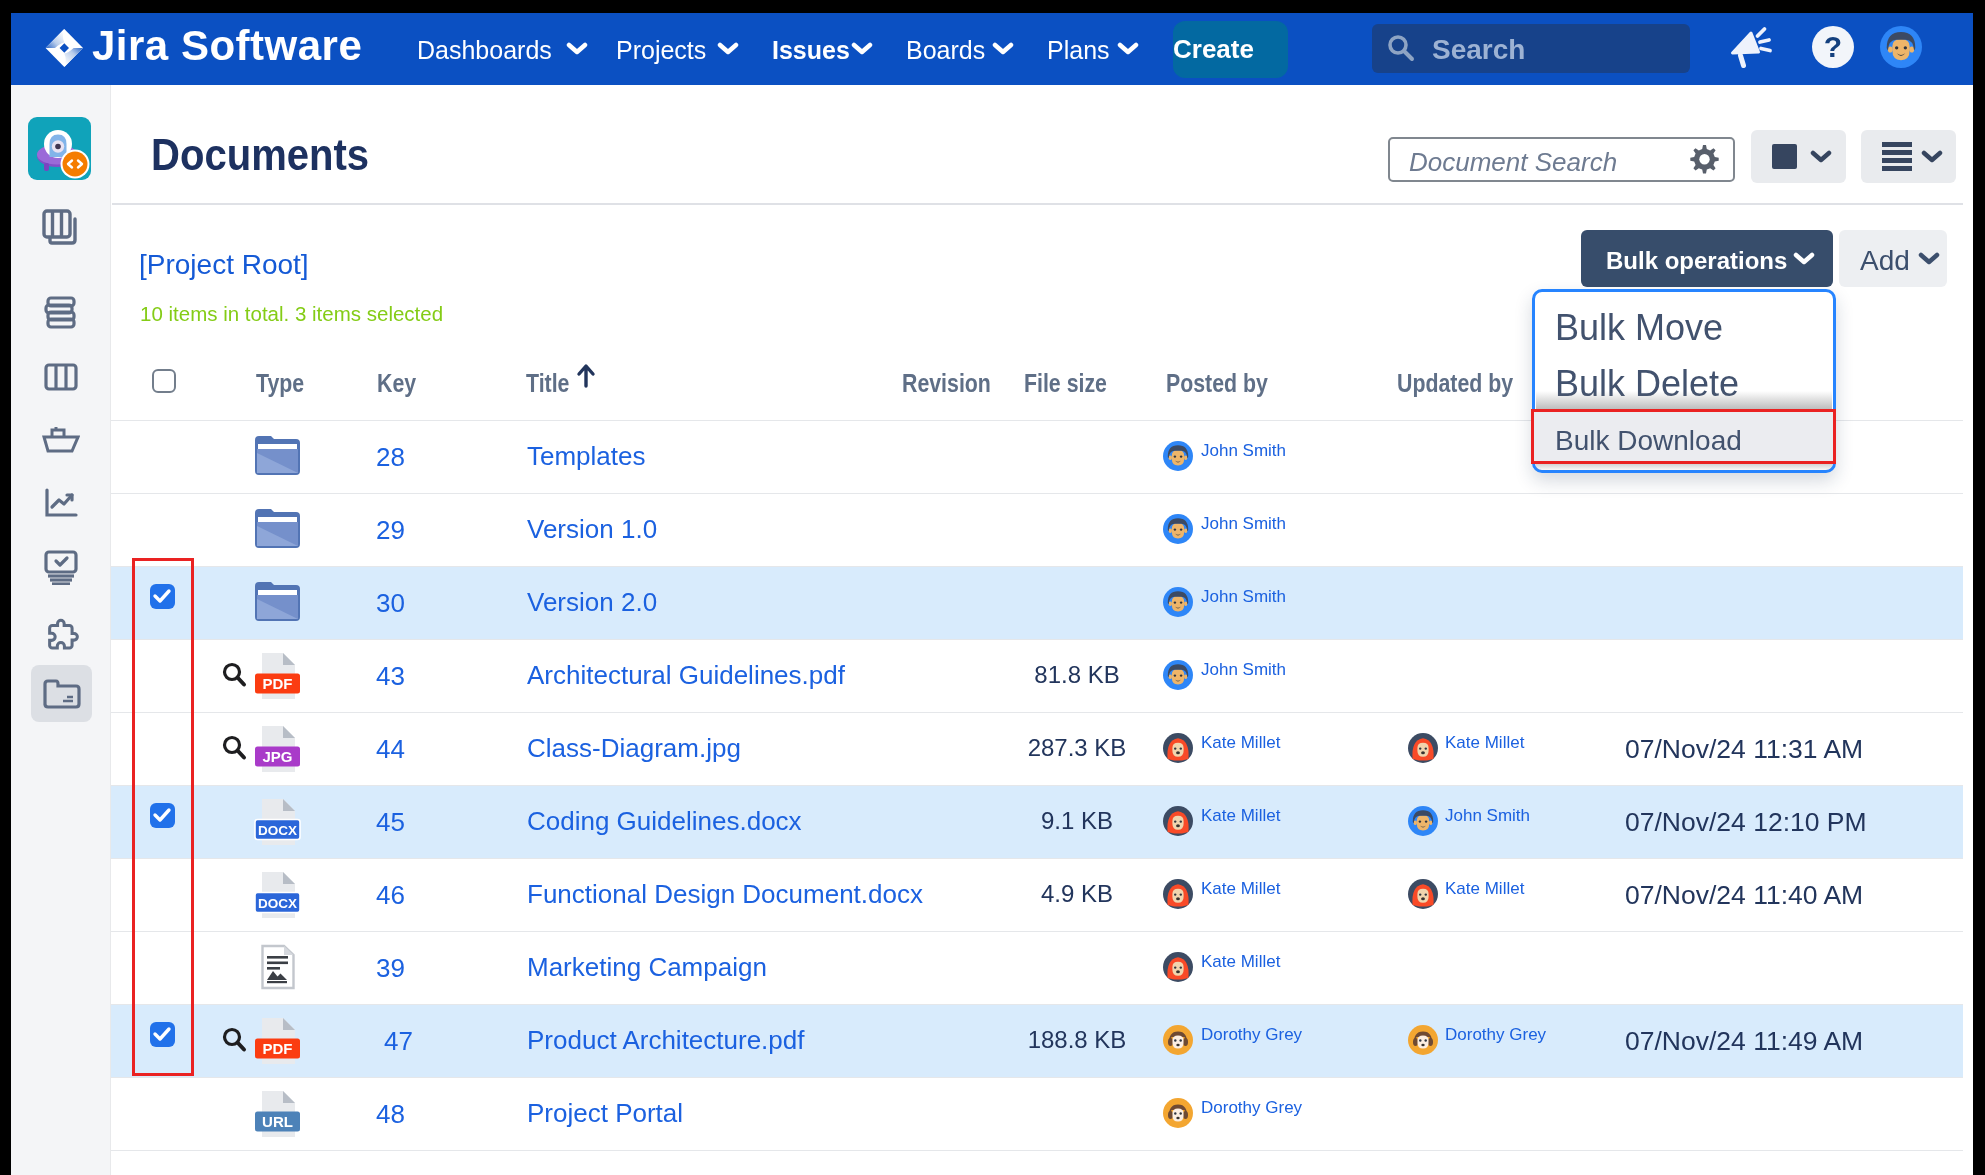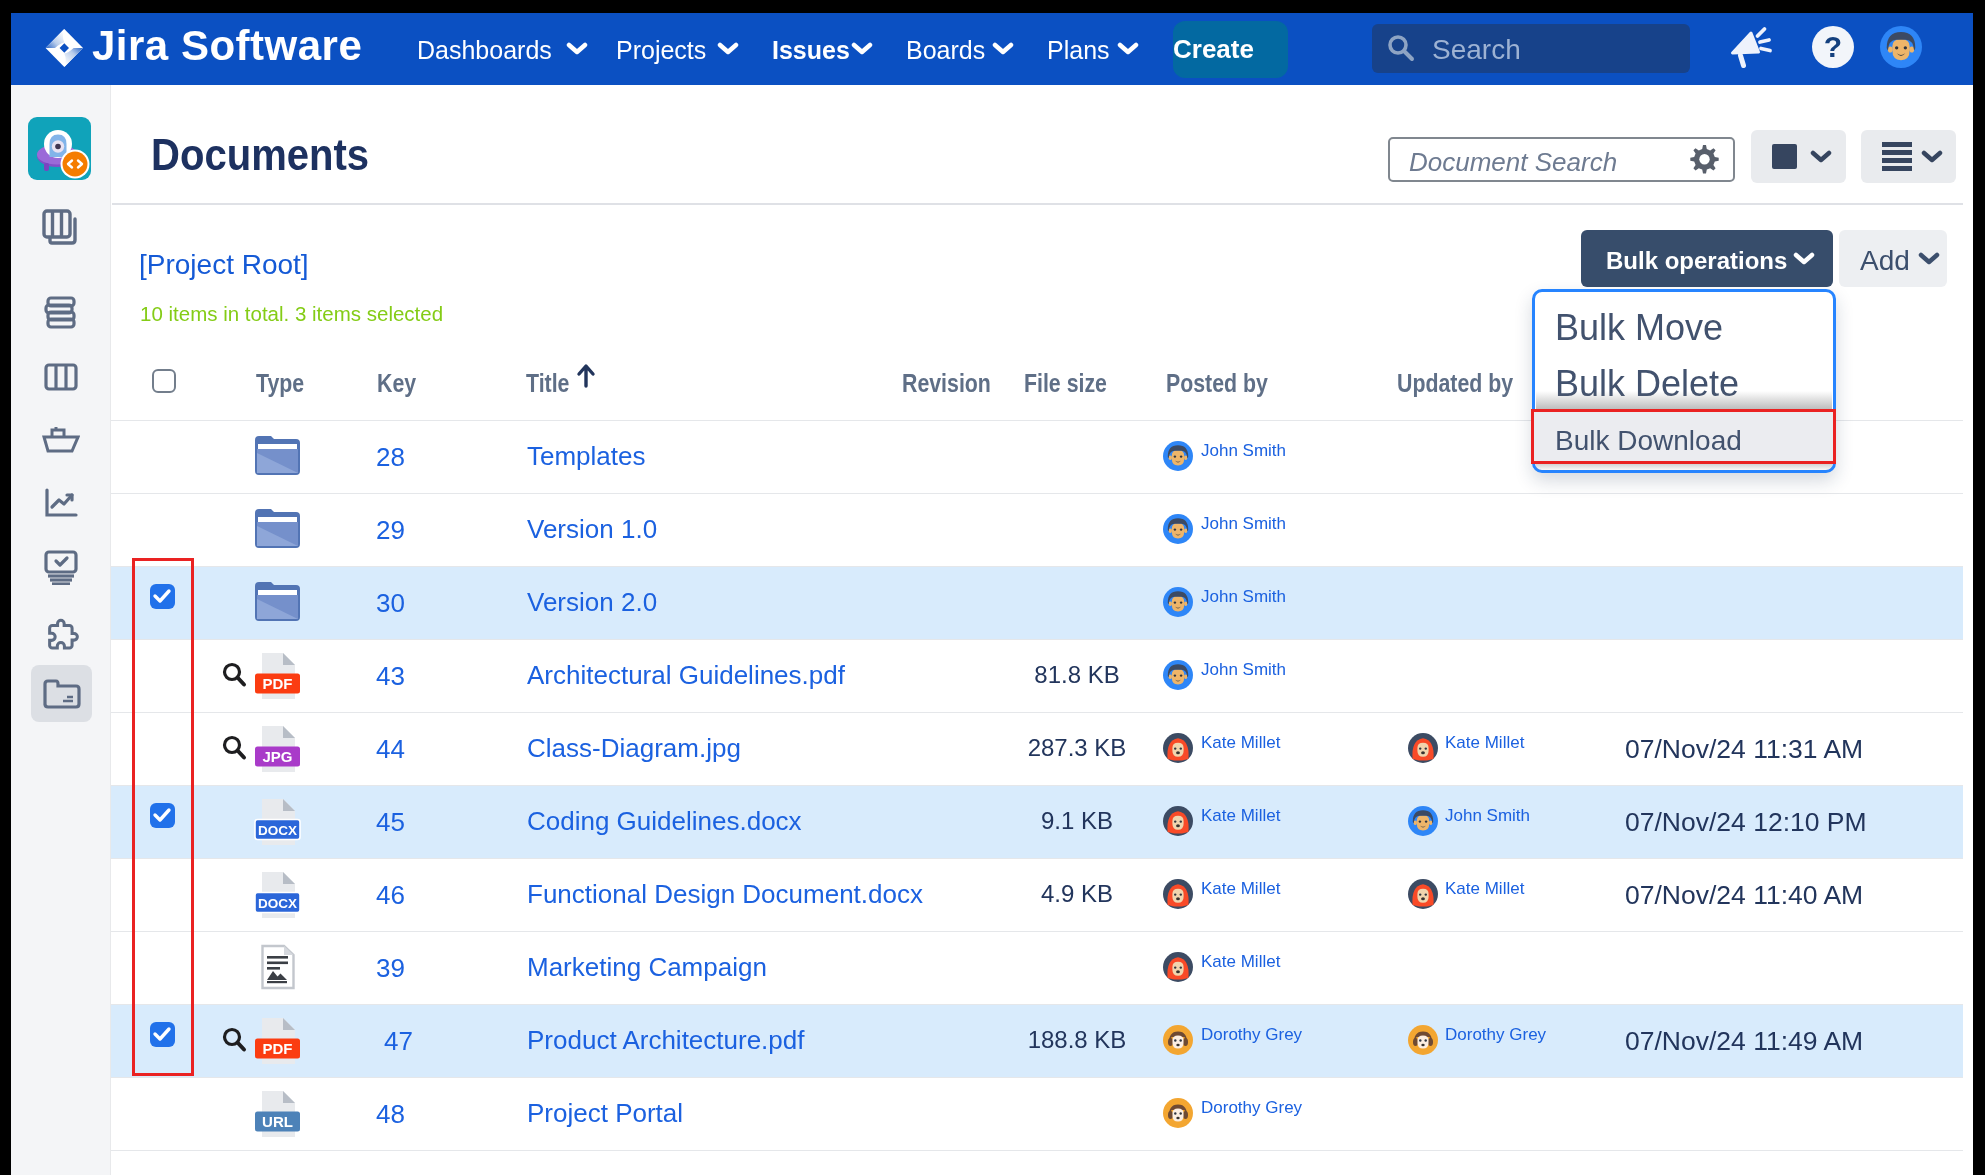--- a/index.html
+++ b/index.html
@@ -67,21 +67,21 @@
   </svg>
 <svg class="abs" style="left:1117px;top:42px;" width="22" height="14" viewBox="0 0 22 14">
     <path d="M3 3 L11 10 L19 3" fill="none" stroke="#fff" stroke-width="4.5" stroke-linecap="round" stroke-linejoin="round"></path>
   </svg>
 <div class="abs" style="left:1173px;top:21px;width:115px;height:57px;background:#0369a1;border-radius:12px;color:#fff;font-size:26px;font-weight:bold;text-align:left;line-height:57px;">Create</div>
 <div class="abs" style="left:1372px;top:24px;width:318px;height:49px;background:#17428a;border-radius:6px;"></div>
 <svg class="abs" style="left:1386px;top:33px;" width="30" height="30" viewBox="0 0 30 30">
     <circle cx="12" cy="12" r="8" fill="none" stroke="#8ea4c4" stroke-width="3.6"></circle>
     <line x1="18" y1="18" x2="26" y2="26" stroke="#8ea4c4" stroke-width="4" stroke-linecap="round"></line>
   </svg>
-<div class="abs" style="left:1432px;top:34px;font-size:28px;color:#9db2d3;">Search</div>
+<div class="abs" style="left:1432px;top:34px;font-size:28px;color:#9db2d3;font-weight:bold;">Search</div>
 <svg class="abs" style="left:1725px;top:22px;" width="48" height="48" viewBox="0 0 48 48">
   <g fill="#eef2fc" stroke="#eef2fc">
     <path d="M26 11 L33.5 30 L7.5 31 Z" stroke-width="3" stroke-linejoin="round"></path>
     <line x1="15.5" y1="33.5" x2="18.5" y2="43.5" stroke-width="5" stroke-linecap="round"></line>
     <line x1="32.5" y1="14" x2="39.5" y2="7" stroke-width="3.8" stroke-linecap="round"></line>
     <line x1="35" y1="20" x2="44" y2="18" stroke-width="3.8" stroke-linecap="round"></line>
     <line x1="36" y1="26.5" x2="45" y2="28.5" stroke-width="3.8" stroke-linecap="round"></line>
   </g>
 </svg>
 <div class="abs" style="left:1812px;top:26px;width:42px;height:42px;border-radius:50%;background:#f2f5fa;"></div>

